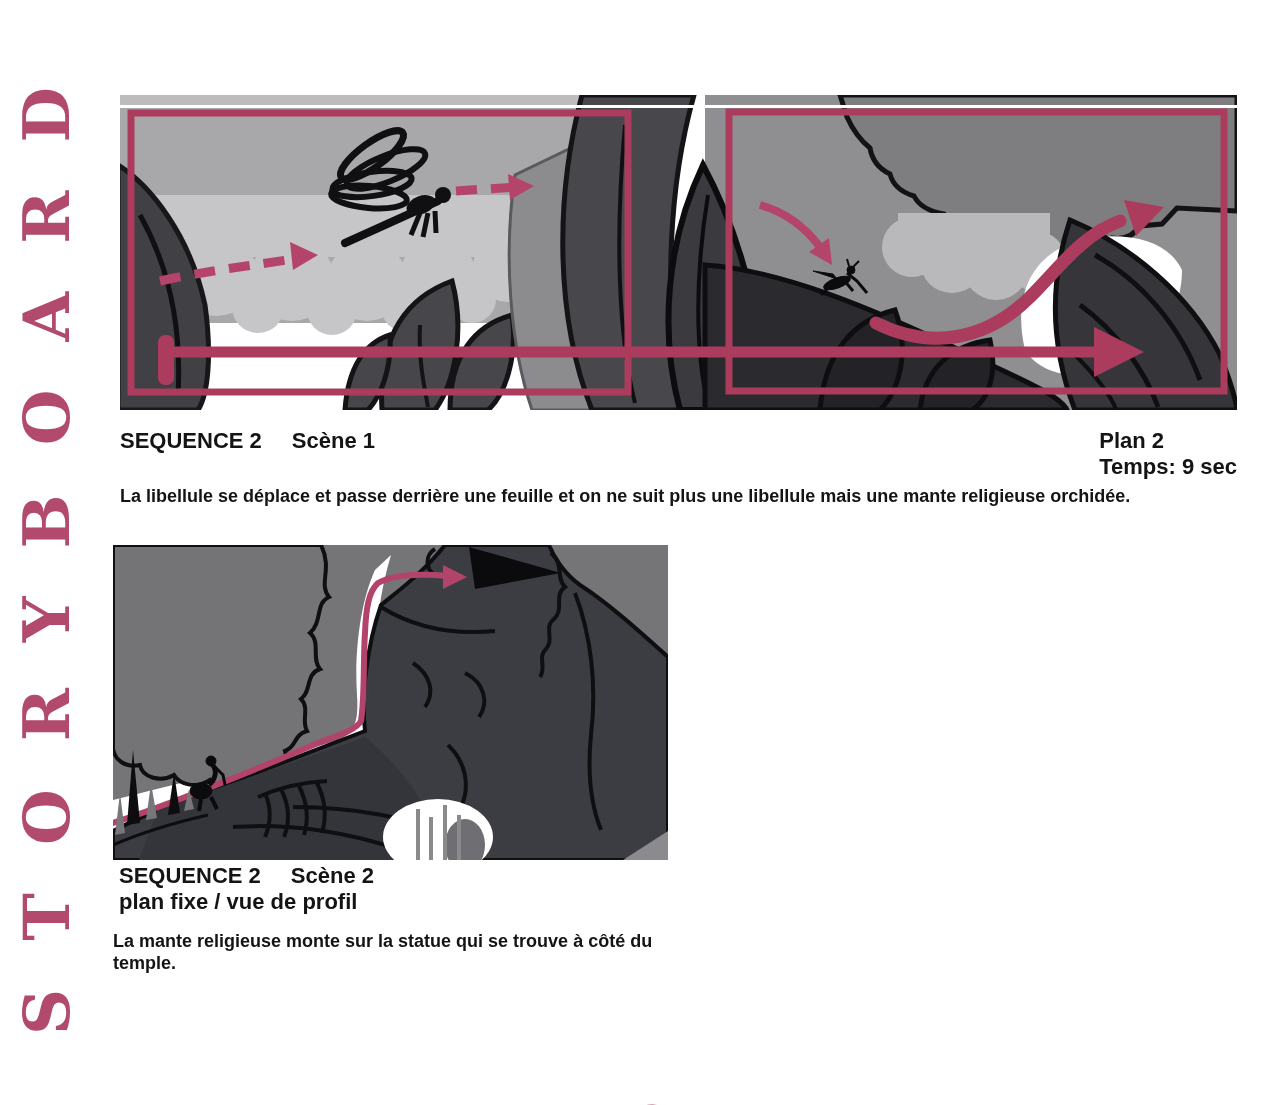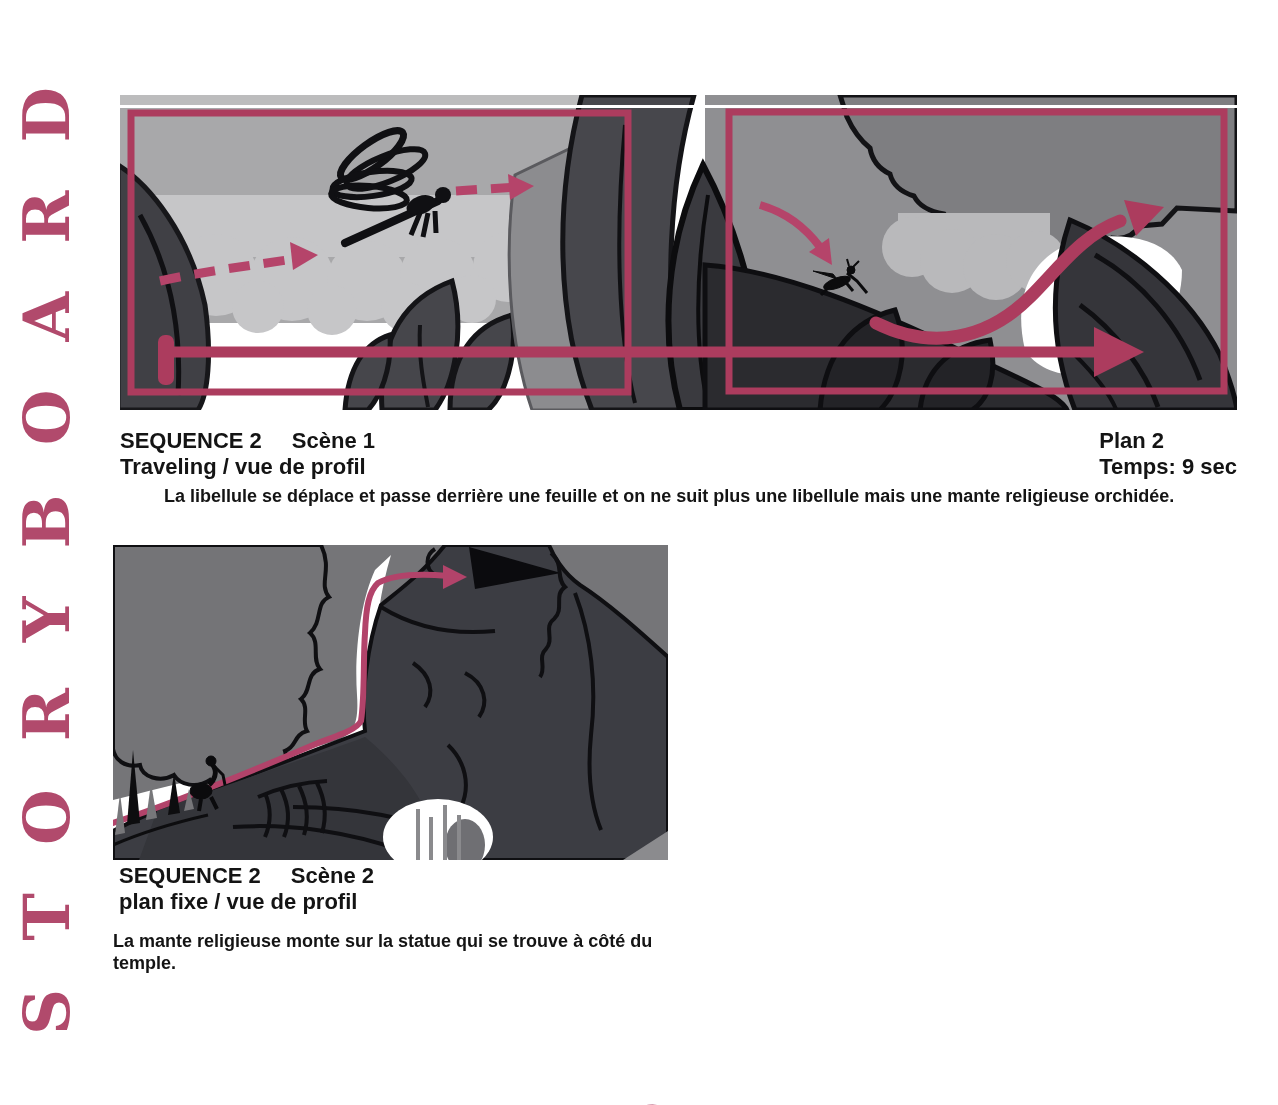--- a/index.html
+++ b/index.html
@@ -18,21 +18,21 @@
   #panel-b{left:113px;top:545px;width:555px;height:315px;}
 
   .caption{position:absolute;display:flex;justify-content:space-between;
     font-weight:bold;font-size:22px;line-height:26px;color:#141414;}
   #caption-1{left:120px;top:428px;width:1117px;}
   #caption-2{left:119px;top:863px;width:555px;}
   .cap-right{text-align:left;}
   .scene{margin-left:30px;}
 
   .description{position:absolute;font-weight:bold;font-size:18px;line-height:22px;color:#141414;}
-  #desc-1{left:120px;top:485px;width:1100px;white-space:nowrap;margin-left:44px;}
+  #desc-1{left:120px;top:485px;width:1100px;white-space:nowrap;}
   #desc-2{left:113px;top:930px;width:556px;}
 
   .page-footer{position:absolute;top:1096px;left:0;width:1232px;text-align:center;
     font-family:"DejaVu Serif",serif;font-weight:bold;font-size:38px;color:#b14a6c;}
 </style>
 </head>
 <body>
 
 <div class="sheet">
 
@@ -140,21 +140,20 @@
       <g stroke="#ac3c5e" fill="#ac3c5e">
         <path d="M756,228 C812,256 868,244 910,202 C940,172 962,140 1000,126" fill="none" stroke-width="13" stroke-linecap="round"></path>
         <polygon points="1044,112 1016,141 1004,105" stroke="none"></polygon>
       </g>
     </svg>
   </div>
 
   <div class="caption" id="caption-1">
     <div class="cap-left">
       <div><span>SEQUENCE 2</span><span class="scene">Scène 1</span></div>
-      <div>Traveling / vue de profil</div>
     </div>
     <div class="cap-right">
       <div>Plan 2</div>
       <div>Temps: 9 sec</div>
     </div>
   </div>
   <div class="description" id="desc-1">La libellule se déplace et passe derrière une feuille et on ne suit plus une libellule  mais une mante religieuse orchidée.</div>
 
   <div class="panel" id="panel-b">
     <svg viewBox="0 0 555 315">

